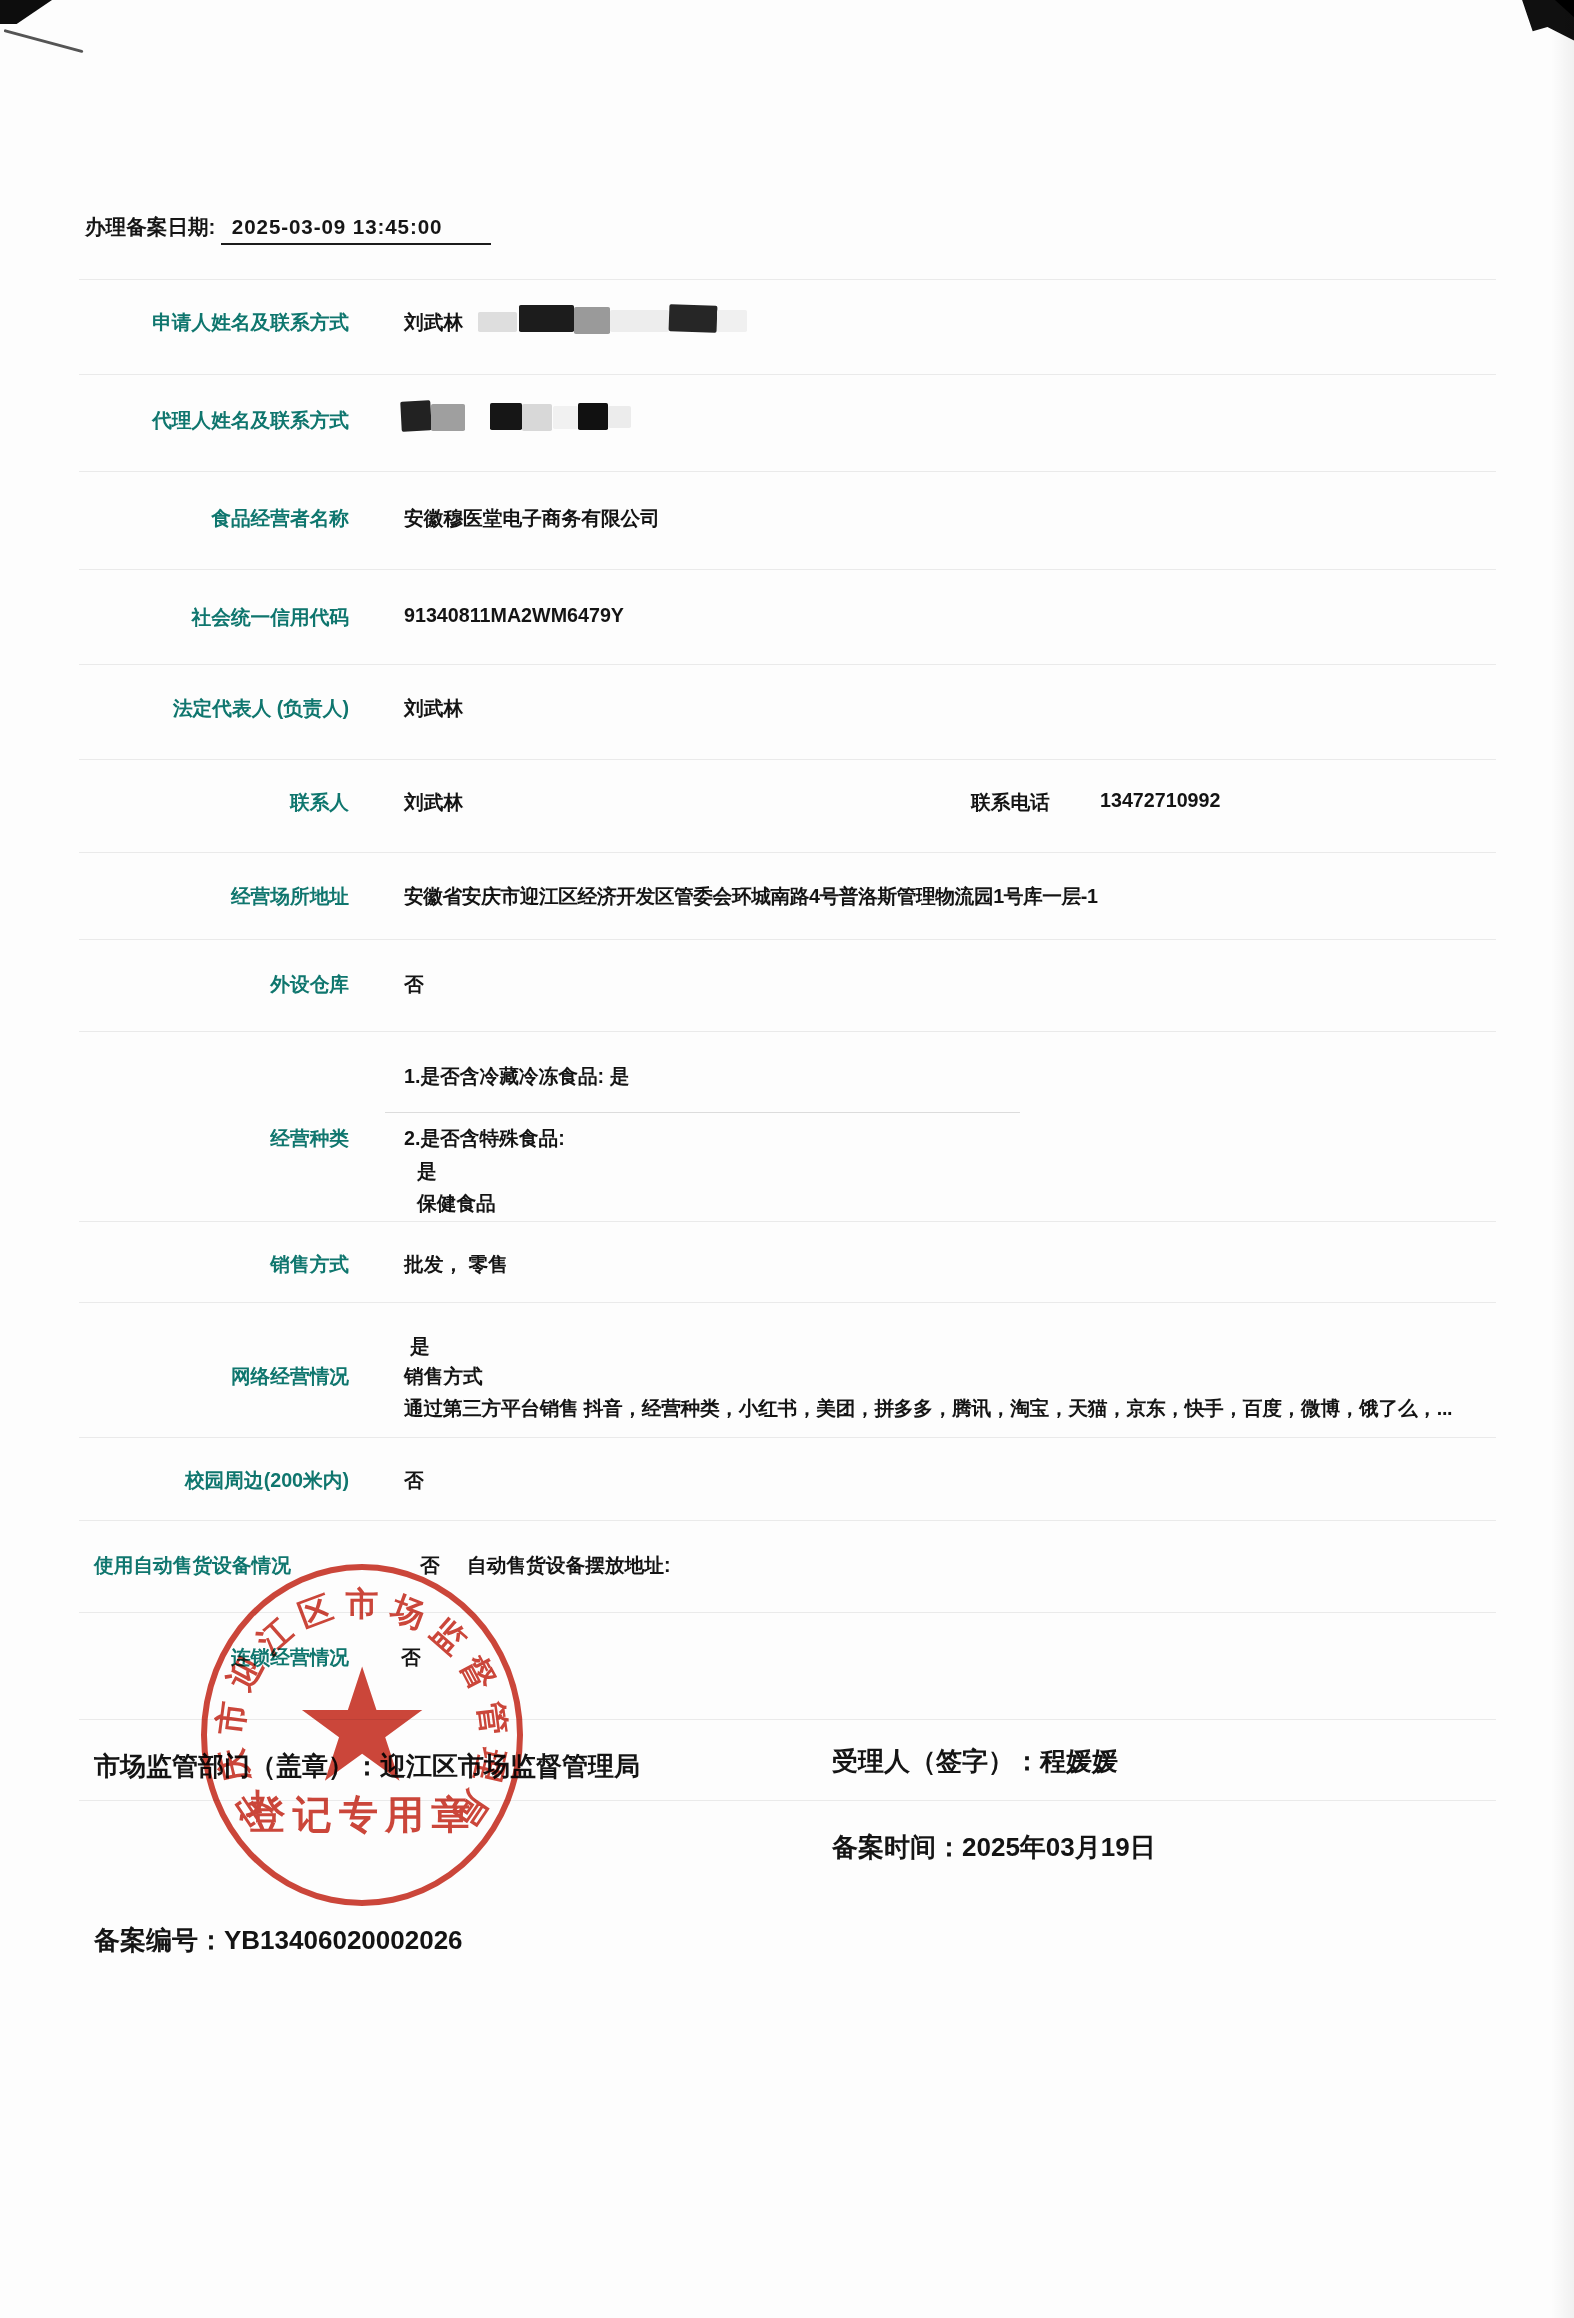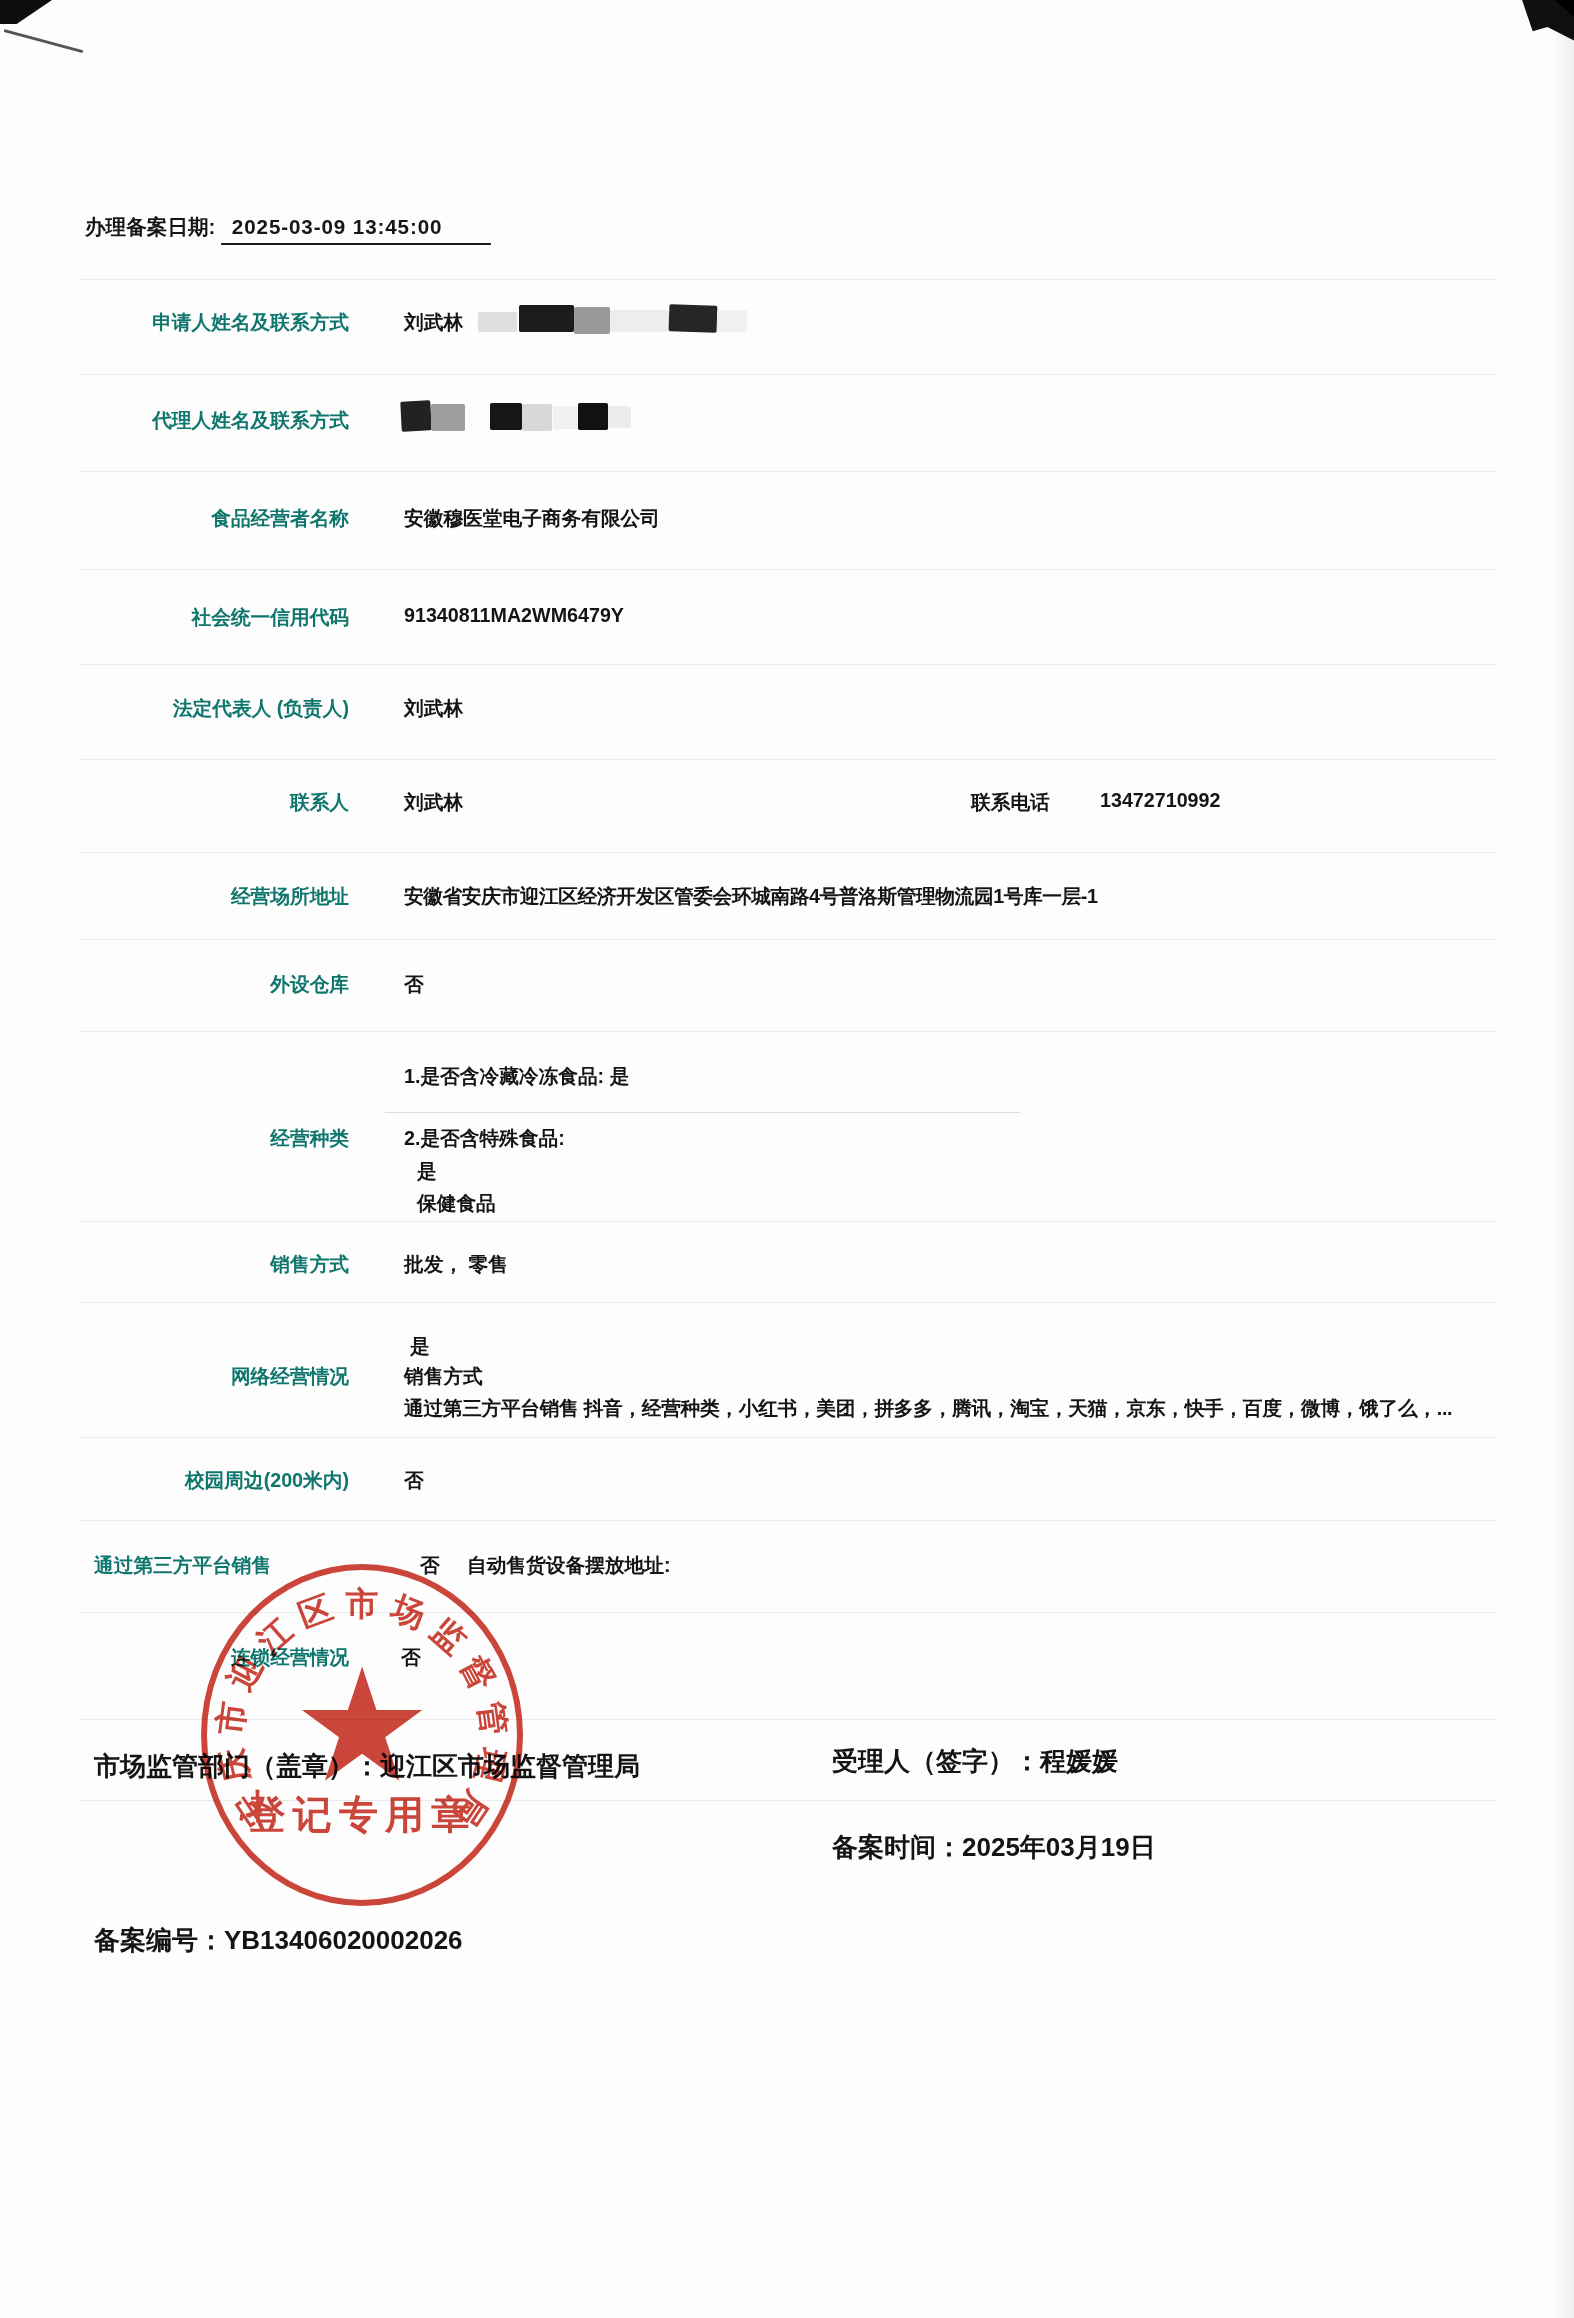--- a/index.html
+++ b/index.html
@@ -175,21 +175,21 @@
     <div class="val" style="top:1363px">销售方式</div>
     <div class="val" style="top:1395px;letter-spacing:-0.3px">通过第三方平台销售 抖音，经营种类，小红书，美团，拼多多，腾讯，淘宝，天猫，京东，快手，百度，微博，饿了么，...</div>
   </div>
 
   <div>
     <div class="lbl" style="top:1467px">校园周边(200米内)</div>
     <div class="val" style="top:1467px">否</div>
   </div>
 
   <div>
-    <div class="lbl lbl-left" style="top:1552px">通过第三方平台销售</div>
+    <div class="lbl lbl-left" style="top:1552px">使用自动售货设备情况</div>
     <div class="val" style="left:420px;top:1552px">否</div>
     <div class="val" style="left:467px;top:1552px">自动售货设备摆放地址:</div>
   </div>
 
   <div>
     <div class="lbl" style="top:1644px">连锁经营情况</div>
     <div class="val" style="left:401px;top:1644px">否</div>
   </div>
 
   <div class="fline" style="left:94px;top:1749px">

